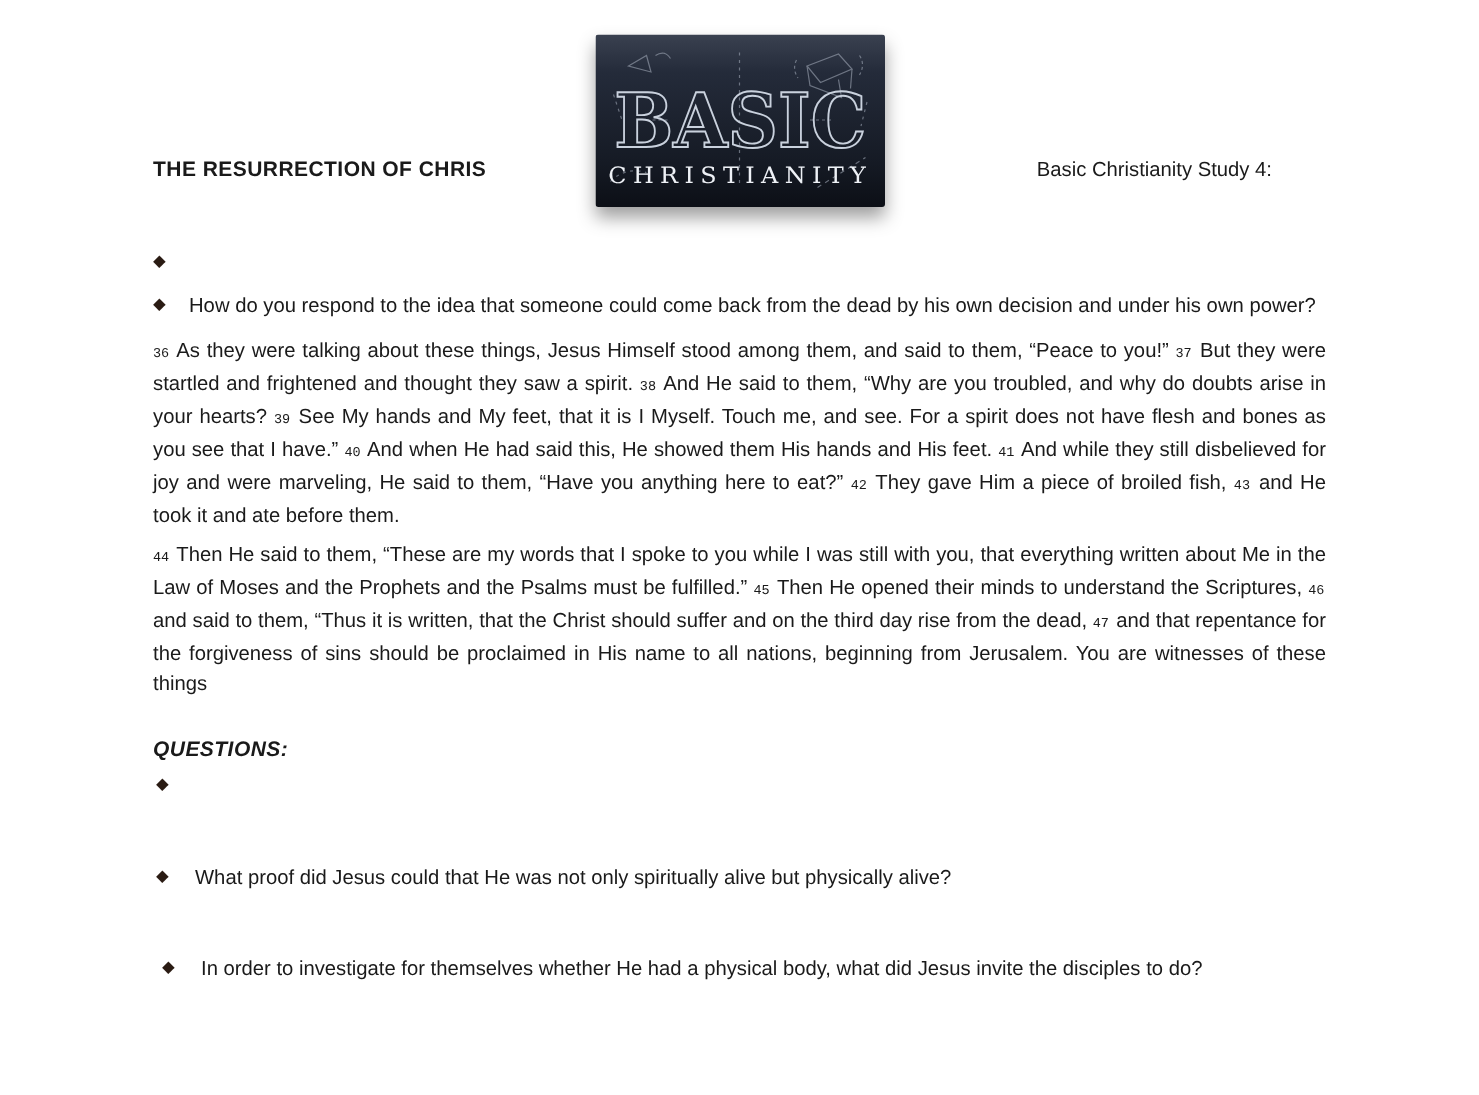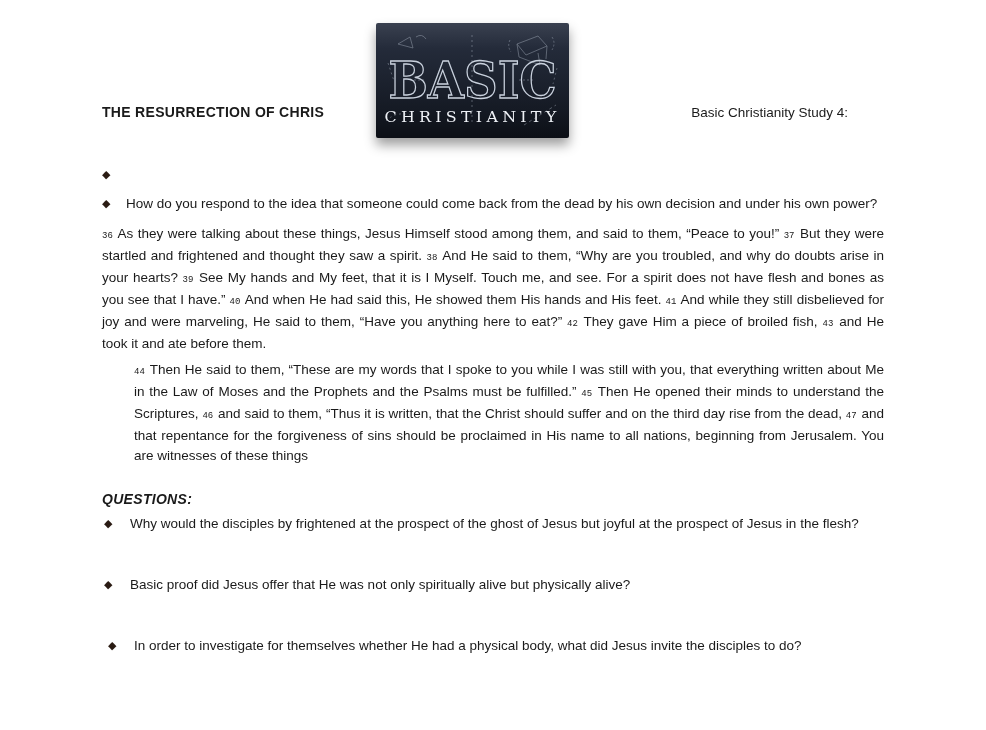--- a/index.html
+++ b/index.html
@@ -17,21 +17,21 @@
   
   .header-row {
     display: flex; justify-content: space-between; align-items: baseline;
     padding-top: 91px;
   }
   .doc-title { font-size: 14px; font-weight: bold; letter-spacing: 0.3px; }
   .study-label { font-size: 13.5px; font-weight: normal; padding-right: 36px; margin-top: 14px; }
 
   
   .logo-wrap {
-    position: absolute; left: 376px; top: 23px; width: 164px; height: 115px;
+    position: absolute; left: 397px; top: 23px; width: 164px; height: 115px;
     filter: drop-shadow(0 7px 6px rgba(0,0,0,0.38));
     text-align: right;
   }
   .logo-wrap svg { display: block; }
 
   
   .bullets { margin-top: 45px; }
   .bullet-row { display: flex; align-items: flex-start; margin-bottom: 10px; }
   .bullet-glyph {
     flex: 0 0 auto;
@@ -43,21 +43,21 @@
   
   .passage-ref { margin-top: 13px; font-size: 14px; font-weight: bold; line-height: 18px; }
   .passage-heading { margin-top: 4px; font-size: 13.5px; font-weight: bold; line-height: 18px; }
 
   
   .scripture {
     margin-top: 11px;
     font-size: 13.5px; line-height: 20px;
     text-align: justify;
   }
-  .scripture + .scripture { margin-top: 6px; margin-left: 32px; }
+  .scripture + .scripture { margin-top: 6px; }
   .vnum { font-size: 9px; letter-spacing: 0; padding-right: 1px; font-family: Liberation Mono, monospace; }
 
   
   .questions-heading {
     margin-top: 24px;
     font-size: 14px; font-weight: bold; font-style: italic;
     letter-spacing: 0.3px; line-height: 18px;
   }
   .question-list { margin-top: 6px; }
   .question-row { display: flex; align-items: flex-start; margin-bottom: 42px; }
@@ -122,25 +122,24 @@
 
 
     <p class="scripture"><span class="vnum">36</span> As they were talking about these things, Jesus Himself stood among them, and said to them, “Peace to you!” <span class="vnum">37</span> But they were startled and frightened and thought they saw a spirit. <span class="vnum">38</span> And He said to them, “Why are you troubled, and why do doubts arise in your hearts? <span class="vnum">39</span> See My hands and My feet, that it is I Myself. Touch me, and see. For a spirit does not have flesh and bones as you see that I have.” <span class="vnum">40</span> And when He had said this, He showed them His hands and His feet. <span class="vnum">41</span> And while they still disbelieved for joy and were marveling, He said to them, “Have you anything here to eat?” <span class="vnum">42</span> They gave Him a piece of broiled fish, <span class="vnum">43</span> and He took it and ate before them.</p>
     <p class="scripture"><span class="vnum">44</span> Then He said to them, “These are my words that I spoke to you while I was still with you, that everything written about Me in the Law of Moses and the Prophets and the Psalms must be fulfilled.” <span class="vnum">45</span> Then He opened their minds to understand the Scriptures, <span class="vnum">46</span> and said to them, “Thus it is written, that the Christ should suffer and on the third day rise from the dead, <span class="vnum">47</span> and that repentance for the forgiveness of sins should be proclaimed in His name to all nations, beginning from Jerusalem. You are witnesses of these things</p>
 
     <div class="questions-heading">QUESTIONS:</div>
 
     <div class="question-list">
       <div class="question-row q1">
         <span class="bullet-glyph">◆</span>
-        <span class="bullet-text">Why would the disciples by frightened at the prospect of the ghost of Jesus but joyful at the prospect of Jesus in the flesh?</span>
       </div>
       <div class="question-row q2">
         <span class="bullet-glyph">◆</span>
-        <span class="bullet-text">Basic proof did Jesus offer that He was not only spiritually alive but physically alive?</span>
+        <span class="bullet-text">What proof did Jesus could that He was not only spiritually alive but physically alive?</span>
       </div>
       <div class="question-row q3">
         <span class="bullet-glyph">◆</span>
         <span class="bullet-text">In order to investigate for themselves whether He had a physical body, what did Jesus invite the disciples to do?</span>
       </div>
     </div>
 
   </div>
 </div>
 

